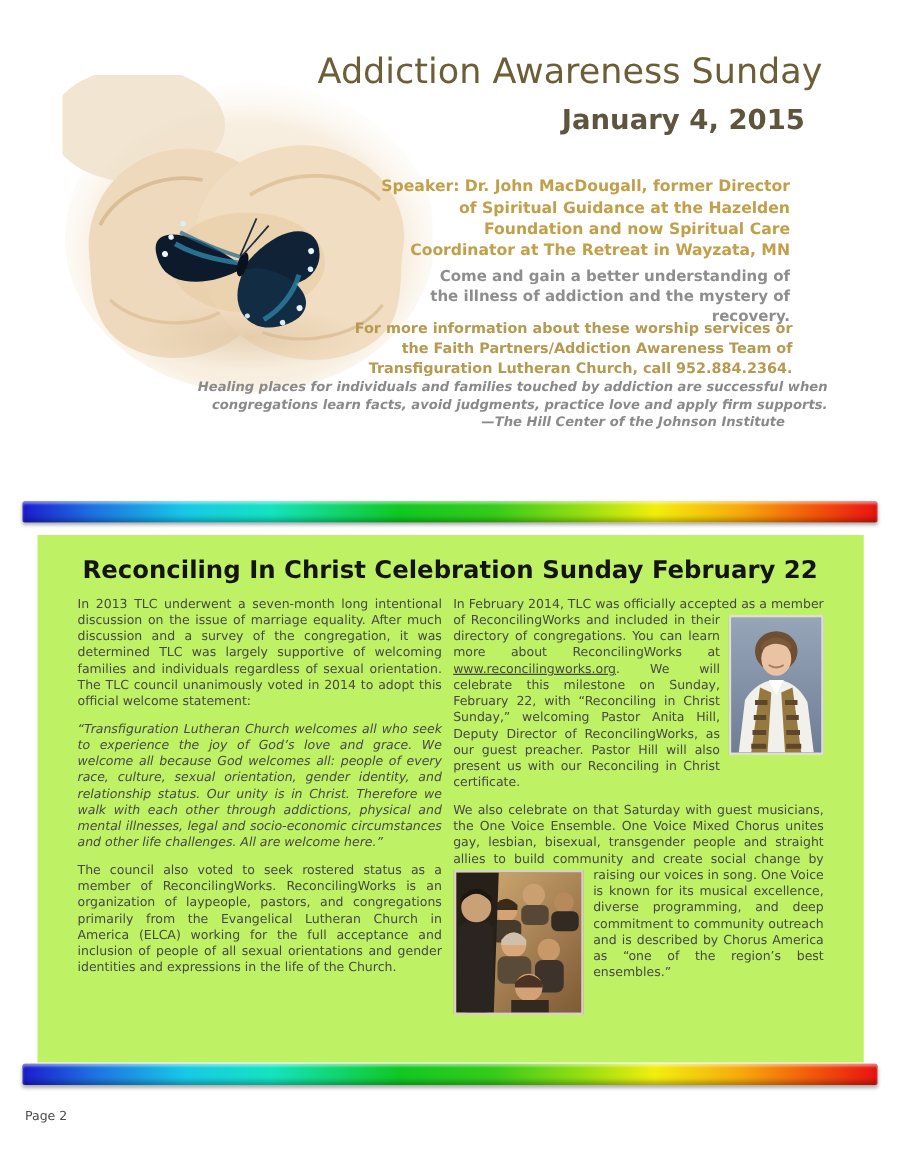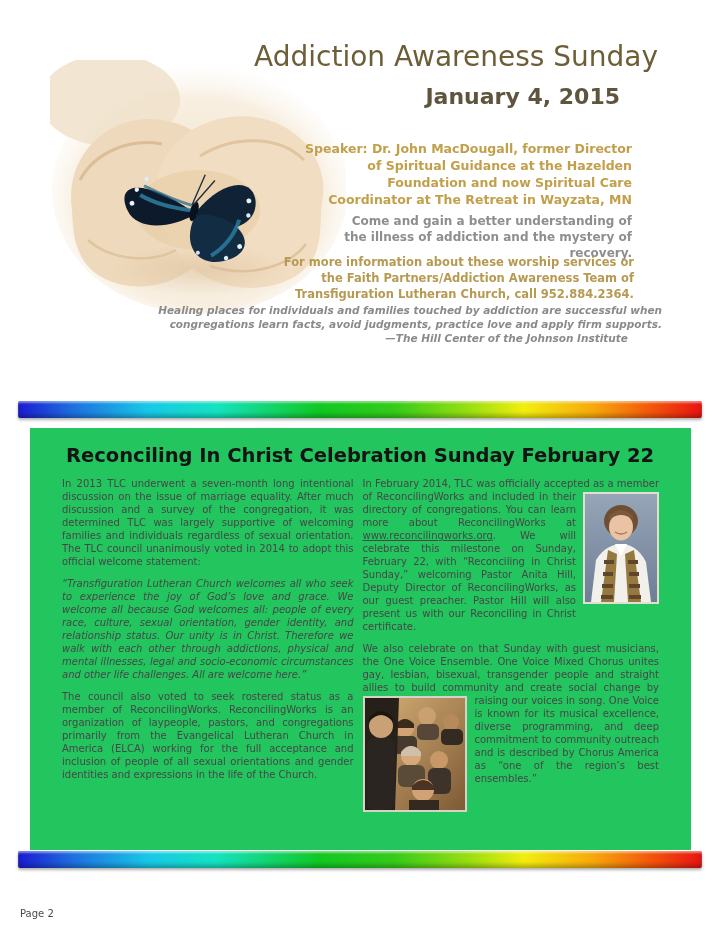--- a/index.html
+++ b/index.html
@@ -2,21 +2,21 @@
 <html><head>
 <meta charset="utf-8">
 <style>
   html,body{margin:0;padding:0;background:#fff;}
   #page{position:relative;width:720px;height:932px;background:#ffffff;overflow:hidden;
         font-family:"DejaVu Sans",sans-serif;}
 
   
   .abs{position:absolute;}
   .ev-title{top:40px;right:62px;font-size:28px;font-weight:normal;color:#6c5f38;white-space:nowrap;}
-  .ev-date{top:84px;right:100px;font-size:22px;font-weight:bold;color:#5f553e;white-space:nowrap;}
+  .ev-date{top:84px;right:76px;font-size:22px;font-weight:bold;color:#5f553e;white-space:nowrap;}
   .ev-times{top:115px;right:82px;font-size:13px;font-weight:bold;color:#a68e52;white-space:nowrap;}
   .ev-speaker{top:140px;right:88px;width:330px;text-align:right;font-size:12.5px;font-weight:bold;
               color:#c2a04b;line-height:17px;}
   .ev-invite{top:213px;right:88px;width:300px;text-align:right;font-size:12px;font-weight:bold;
              color:#8e8e8e;line-height:16px;}
   .ev-contact{top:254px;right:86px;width:360px;text-align:right;font-size:11.5px;font-weight:bold;
               color:#b69a52;line-height:16px;}
   .ev-quote{top:303px;right:58px;width:560px;text-align:right;font-size:10.5px;font-style:italic;
             font-weight:600;color:#8a8a8a;line-height:14px;}
   .ev-quote .attr{display:block;padding-right:34px;}
@@ -26,37 +26,37 @@
   
   .rainbow{position:absolute;left:18px;width:684px;height:17px;border-radius:2px;
     background:linear-gradient(90deg,#1b1bd0 0%,#1e6fe0 8%,#18c8e8 19%,#14e3c0 29%,
                #10c823 44%,#35cb1a 55%,#9adf12 66%,#f2ee0e 74%,#f7a90c 84%,#f2520a 93%,#e81212 100%);
     box-shadow:0 2px 3px rgba(110,110,110,.55), inset 0 2px 2px rgba(255,255,255,.45),
                inset 0 -3px 4px rgba(0,0,0,.28);}
   .rainbow.top{top:401px;}
   .rainbow.bottom{top:851px;}
 
   
-  .article-box{position:absolute;left:30px;top:428px;width:661px;height:422px;background:#22c55e;
+  .article-box{position:absolute;left:30px;top:428px;width:661px;height:422px;background:#bef264;
                box-sizing:border-box;padding:14px 32px 0 32px;}
   .article-heading{margin:2px 0 10px 4px;font-size:19.5px;font-weight:bold;color:#141414;
                    letter-spacing:0;white-space:nowrap;}
   .columns{display:flex;gap:9px;}
   .col{width:292px;font-size:10px;line-height:13px;color:#474747;text-align:justify;}
   .col p{margin:0 0 9px 0;}
   .welcome-quote{margin:0 0 9px 14px;font-style:italic;}
   .doc-link{color:#474747;text-decoration:underline;cursor:pointer;}
 
   .photo-pastor{float:right;width:72px;height:108px;margin:2px 0 4px 7px;
                 border:2px solid #e3ded2;background:#8d9bb0;}
   .photo-chorus{float:left;width:100px;height:112px;margin:2px 8px 2px 0;
                 border:2px solid #d8d2c6;background:#9a713f;}
   .photo-pastor svg,.photo-chorus svg,.hands svg{display:block;width:100%;height:100%;}
 
-  .page-label{position:absolute;left:20px;top:888px;font-size:10px;color:#4b4b4b;margin-top:20px;}
+  .page-label{position:absolute;left:20px;top:888px;font-size:10px;color:#4b4b4b;}
 </style>
 </head>
 <body>
 
 <div id="page">
 
   <div class="abs hands">
     <svg viewBox="0 0 296 256" xmlns="http://www.w3.org/2000/svg">
       <defs>
         <radialGradient id="hg" cx="50%" cy="55%" r="60%">
@@ -152,21 +152,21 @@
                   <rect x="16" y="101" width="12" height="4"></rect>
                 <rect x="43" y="66" width="10" height="4"></rect>
                   <rect x="44" y="78" width="10" height="4"></rect>
                 <rect x="44" y="90" width="11" height="4"></rect>
                   <rect x="44" y="101" width="12" height="4"></rect>
               </g>
             </svg>
           </span><span> included in their directory of congregations. You can learn more about ReconcilingWorks at </span><span class="doc-link">www.reconcilingworks.org</span><span>. We will celebrate this milestone on Sunday, February 22, with “Reconciling in Christ Sunday,” welcoming Pastor Anita Hill, Deputy Director of ReconcilingWorks, as our guest preacher. Pastor Hill will also present us with our Reconciling in Christ certificate.</span>
         </p>
         <p>
-          <span>We also celebrate on that Sunday with guest musicians, the One Voice Ensemble. One Voice Mixed Chorus unites gay, lesbian, bisexual, transgender people and straight allies to build community and create social change by raising our voices in song. </span><span class="photo-chorus">
+          <span>We also celebrate on that Saturday with guest musicians, the One Voice Ensemble. One Voice Mixed Chorus unites gay, lesbian, bisexual, transgender people and straight allies to build community and create social change by raising our voices in song. </span><span class="photo-chorus">
             <svg viewBox="0 0 100 112" xmlns="http://www.w3.org/2000/svg">
               <defs>
                 <linearGradient id="cbg" x1="0" y1="0" x2="1" y2="1">
                   <stop offset="0%" stop-color="#d8b277"></stop>
                     <stop offset="100%" stop-color="#7e5a36"></stop>
                 </linearGradient>
               </defs>
               <rect width="100" height="112" fill="url(#cbg)"></rect>
               <circle cx="62" cy="18" r="9" fill="#caa071"></circle>
                 <rect x="52" y="26" width="22" height="16" rx="5" fill="#574737"></rect>

